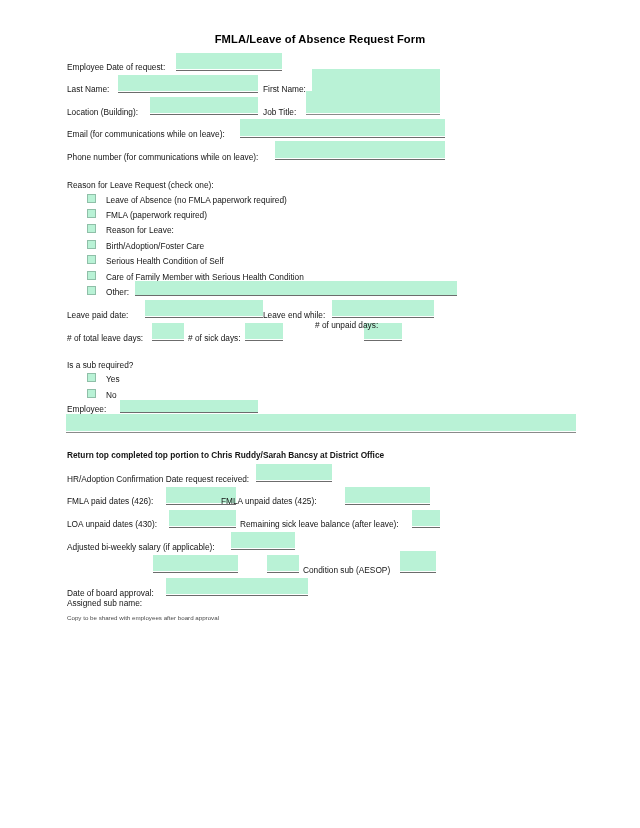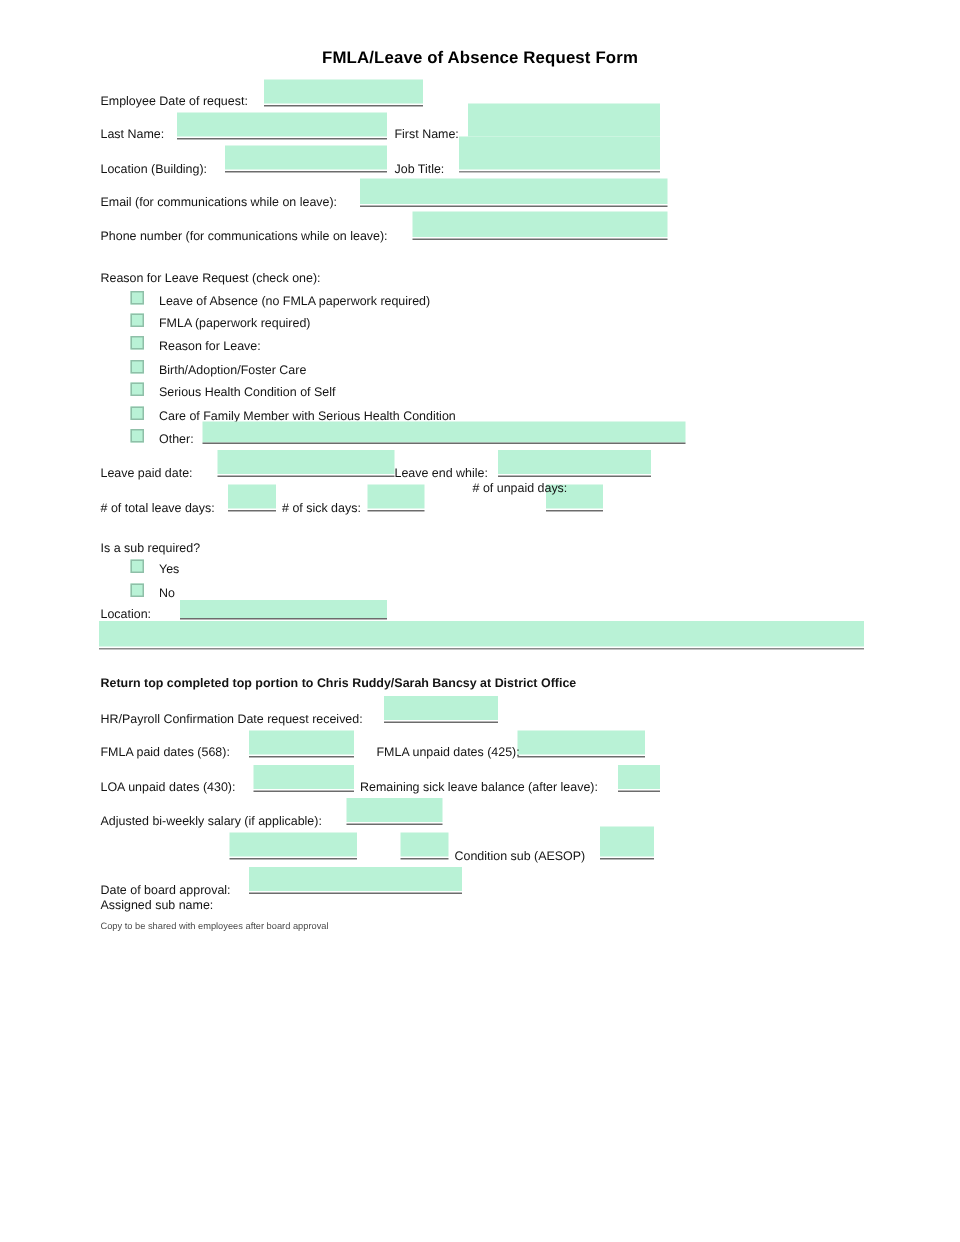--- a/index.html
+++ b/index.html
@@ -109,38 +109,38 @@
 
   <div class="lbl" style="left:67px;top:360px;">Is a sub required?</div>
 
   <div class="cb" style="left:87px;top:373px;"></div>
   <div class="lbl" style="left:106px;top:374px;">Yes</div>
 
   <div class="cb" style="left:87px;top:389px;"></div>
   <div class="lbl" style="left:106px;top:390px;">No</div>
 
   <div class="hl" style="left:120px;top:400px;width:138px;height:12px;"></div>
-  <div class="lbl" style="left:67px;top:404px;">Location:</div>
+  <div class="lbl" style="left:67px;top:404px;">Employee:</div>
   <div class="rule" style="left:120px;top:412px;width:138px;"></div>
 
   <div class="hl" style="left:66px;top:414px;width:510px;height:17px;"></div>
   <div class="rule thin" style="left:66px;top:432px;width:510px;"></div>
 
   <div class="lbl bold" style="left:67px;top:450px;">Return top completed top portion to Chris Ruddy/Sarah Bancsy at District Office</div>
 
   <div class="hl" style="left:256px;top:464px;width:76px;height:16px;"></div>
-  <div class="lbl" style="left:67px;top:474px;">HR/Payroll Confirmation Date request received:</div>
+  <div class="lbl" style="left:67px;top:474px;">HR/Adoption Confirmation Date request received:</div>
   <div class="rule" style="left:256px;top:481px;width:76px;"></div>
 
   <div class="hl" style="left:166px;top:487px;width:70px;height:16px;"></div>
-  <div class="lbl" style="left:67px;top:496px;">FMLA paid dates (568):</div>
+  <div class="lbl" style="left:67px;top:496px;">FMLA paid dates (426):</div>
   <div class="rule" style="left:166px;top:504px;width:70px;"></div>
 
   <div class="hl" style="left:345px;top:487px;width:85px;height:16px;"></div>
-  <div class="lbl" style="left:251px;top:496px;">FMLA unpaid dates (425):</div>
+  <div class="lbl" style="left:221px;top:496px;">FMLA unpaid dates (425):</div>
   <div class="rule" style="left:345px;top:504px;width:85px;"></div>
 
   <div class="hl" style="left:169px;top:510px;width:67px;height:16px;"></div>
   <div class="lbl" style="left:67px;top:519px;">LOA unpaid dates (430):</div>
   <div class="rule" style="left:169px;top:527px;width:67px;"></div>
 
   <div class="hl" style="left:412px;top:510px;width:28px;height:16px;"></div>
   <div class="lbl" style="left:240px;top:519px;">Remaining sick leave balance (after leave):</div>
   <div class="rule" style="left:412px;top:527px;width:28px;"></div>
 

